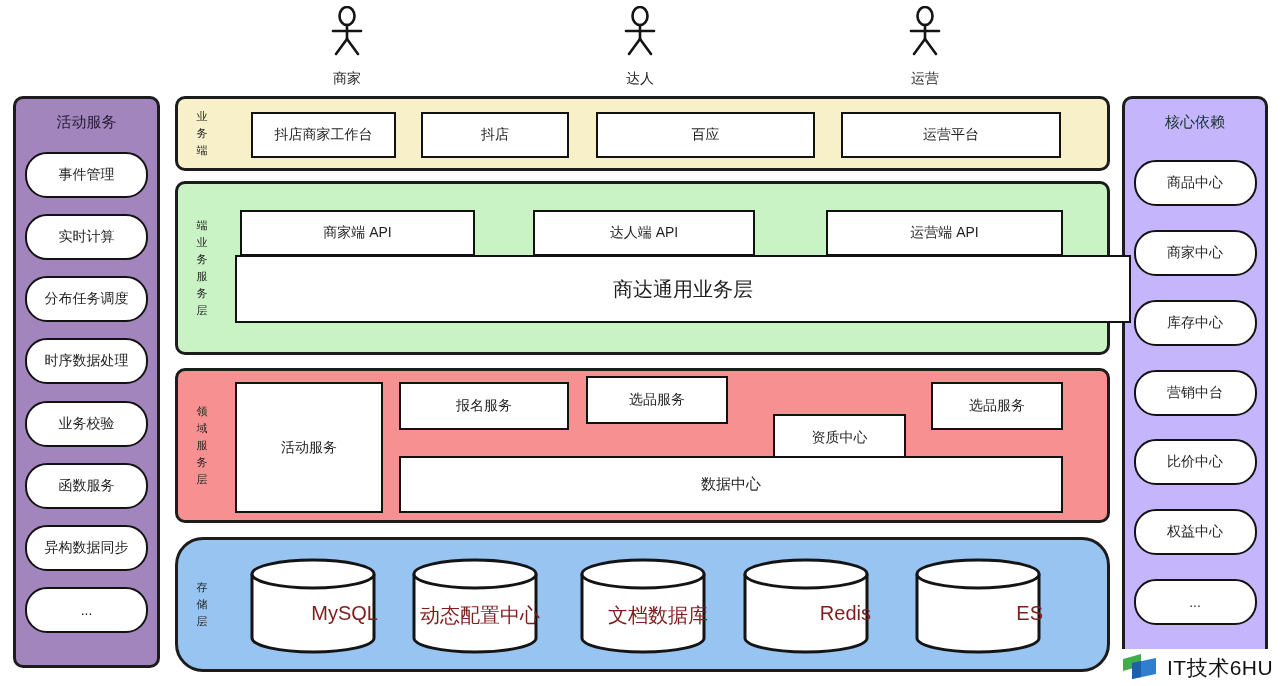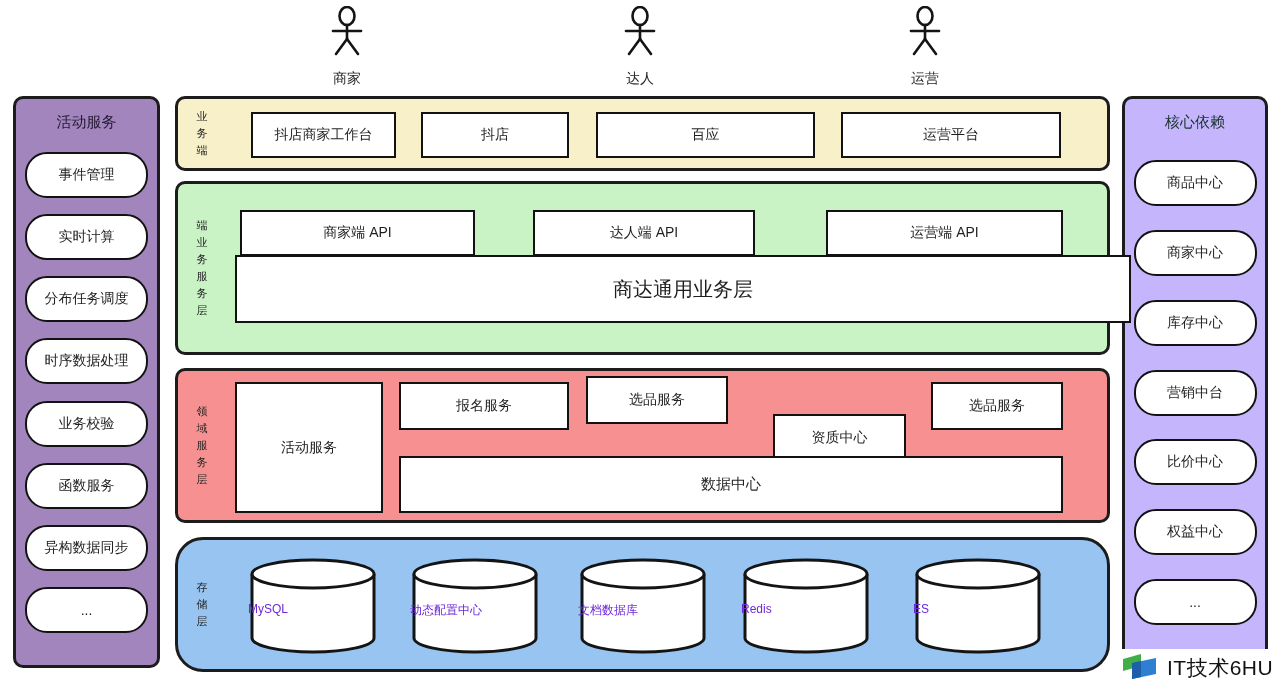--- a/index.html
+++ b/index.html
@@ -36,22 +36,22 @@
     width:18px; font-size:11px; line-height:1.55; color:#262626; text-align:center;
     word-break:break-all; }
 
   .band .white-box { position:absolute; }
   .big-text { font-size:20px; }
   .mid-text { font-size:15px; }
 
   
   .cyl { position:absolute; top:16px; width:130px; height:100px; }
   .cyl svg { position:absolute; left:0; top:0; }
-  .cyl-label { position:absolute; left:0; top:46px; width:130px; text-align:left;
-    font-size:12px; color:#6d28d9; }
+  .cyl-label { position:absolute; left:0; top:46px; width:130px; text-align:right;
+    font-size:20px; color:#7f1d1d; }
 
   
   .watermark { position:absolute; right:0; bottom:0; width:158px; height:37px;
     background:#ffffff; display:flex; align-items:center; gap:5px; z-index:5; }
   .watermark-text { font-size:21px; color:#121212; letter-spacing:0.5px; }
 </style>
 </head>
 <body>
 
 <div class="actor" style="left:305px;">

